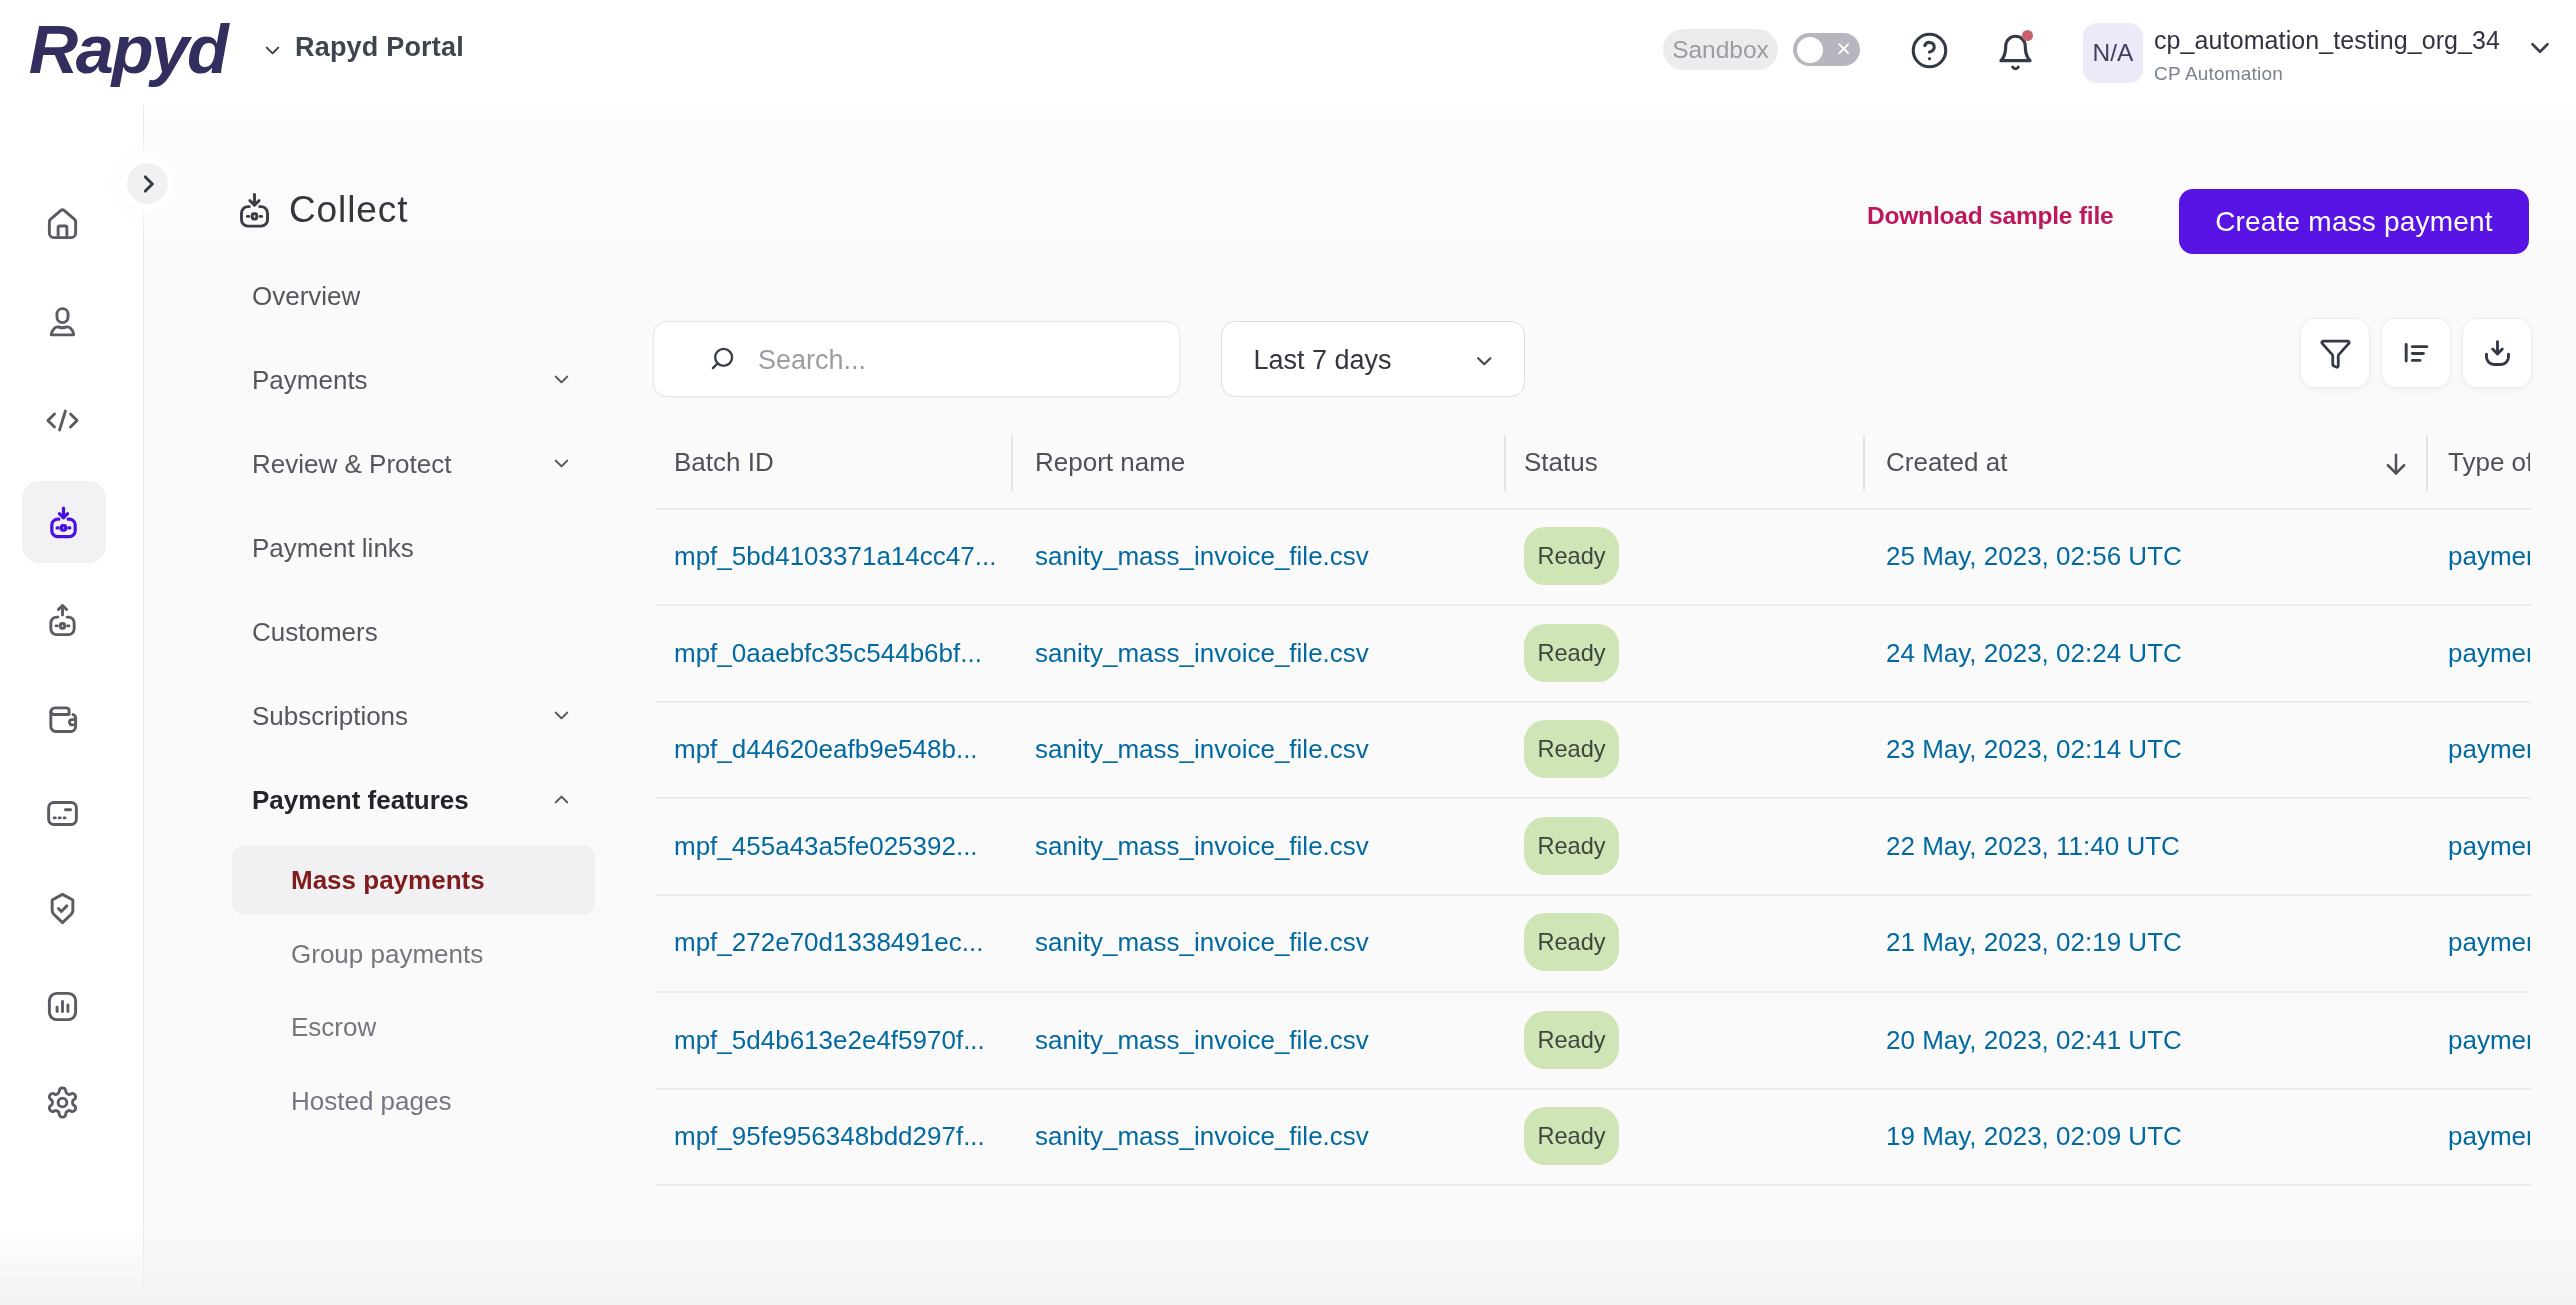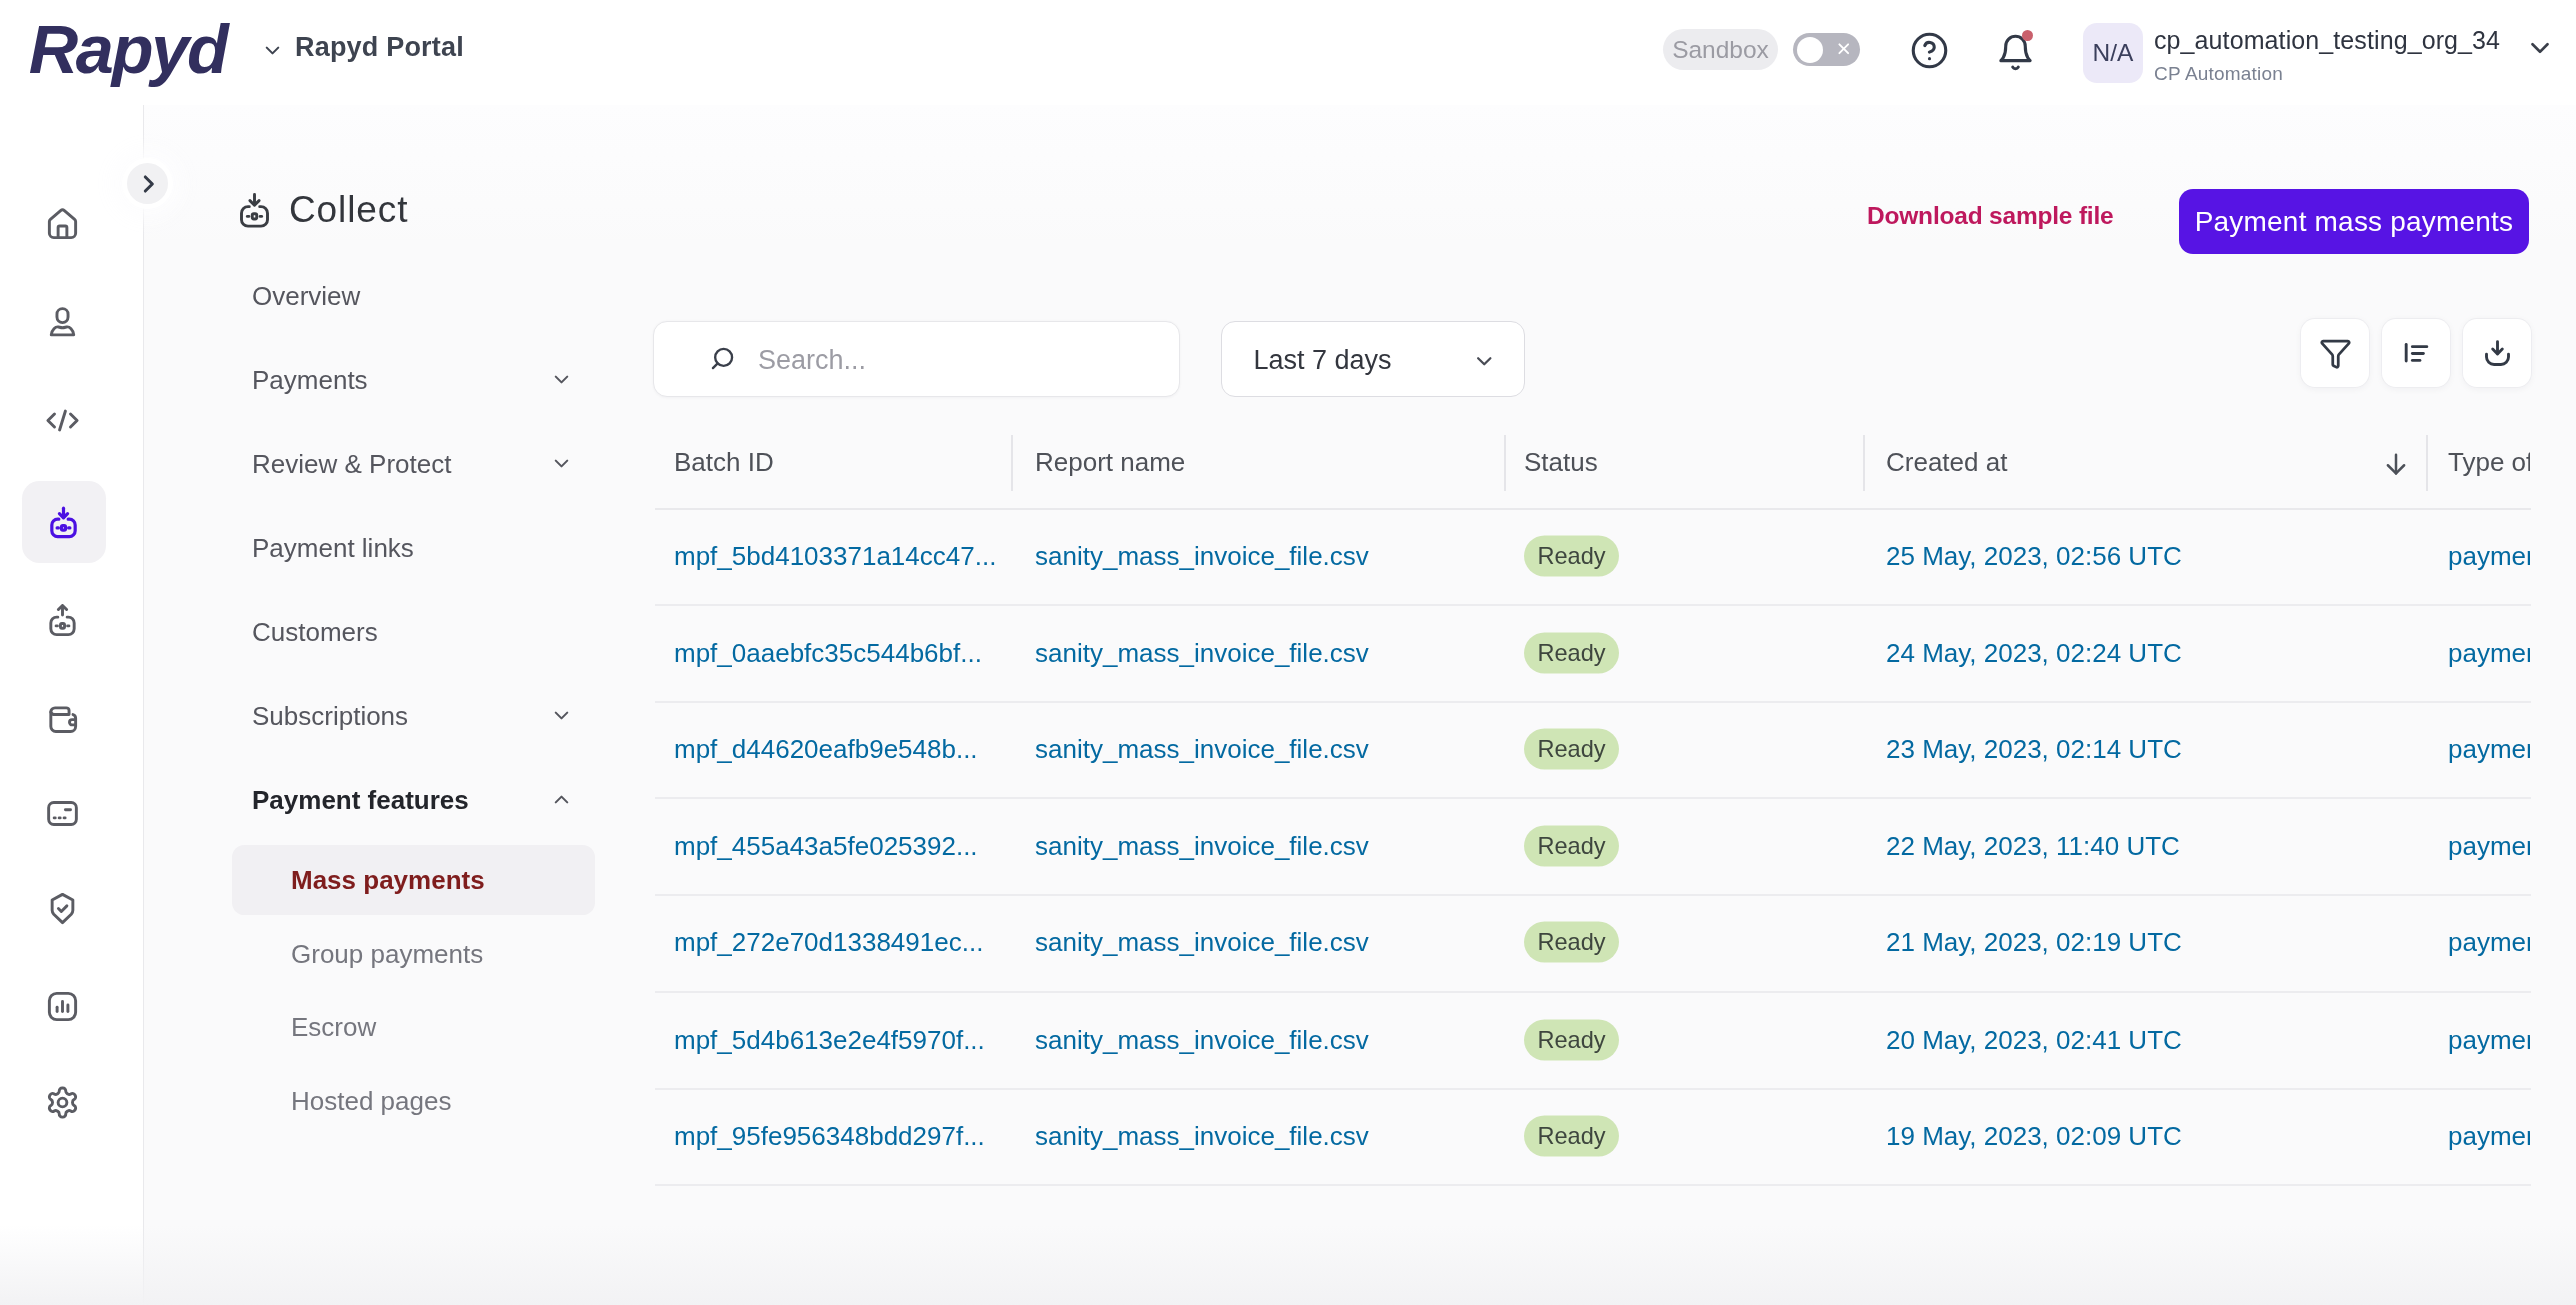--- a/index.html
+++ b/index.html
@@ -161,21 +161,21 @@
   position:absolute; left:655px; top:508px; width:1876px; height:1.8px; background:#e9e9ec;
 }
 .rowsep {
   position:absolute; left:655px; width:1876px; height:1.8px; background:#ececef;
 }
 .cell {
   position:absolute; transform:translateY(-50%); white-space:nowrap;
   font-size:26px; color:#0369a1;
 }
 .pill {
-  position:absolute; left:1524px; width:95px; height:41px; transform:translateY(-50%);
+  position:absolute; left:1524px; width:95px; height:58px; transform:translateY(-50%);
   background:#cfe5b5; border-radius:21px;
   font-size:23.6px; color:#3e463e;
   display:flex; align-items:center; justify-content:center;
 }
 </style>
 </head>
 <body>
 <div id="topgrad"></div>
 <div id="botgrad"></div>
 <div id="header">
@@ -306,21 +306,21 @@
 <svg class="nav-chev" style="top:788px" viewBox="0 0 24 24" fill="none" stroke="currentColor" stroke-width="2.2" stroke-linecap="round" stroke-linejoin="round">
     <path d="m18 15-6-6-6 6"></path>
   </svg>
 <div id="mass-pill"></div>
 <div id="nav-mass">Mass payments</div>
 <div class="nav-sub" style="top:954px">Group payments</div>
 <div class="nav-sub" style="top:1027px">Escrow</div>
 <div class="nav-sub" style="top:1101px">Hosted pages</div>
 
 <div id="dl-link">Download sample file</div>
-<div id="create-btn">Payment mass payments</div>
+<div id="create-btn">Create mass payment</div>
 
 <div id="search-box">
   <svg width="27" height="27" viewBox="0 0 24 24" fill="none" stroke="#3a3f4a" stroke-width="2.1" stroke-linecap="round" stroke-linejoin="round">
       <circle cx="13" cy="11" r="7.5"></circle>
       <path d="m3.5 20.5 4.2-4.2"></path>
     </svg>
   <div id="search-ph">Search...</div>
 </div>
 <div id="range-box">
   <div id="range-txt">Last 7 days</div>

